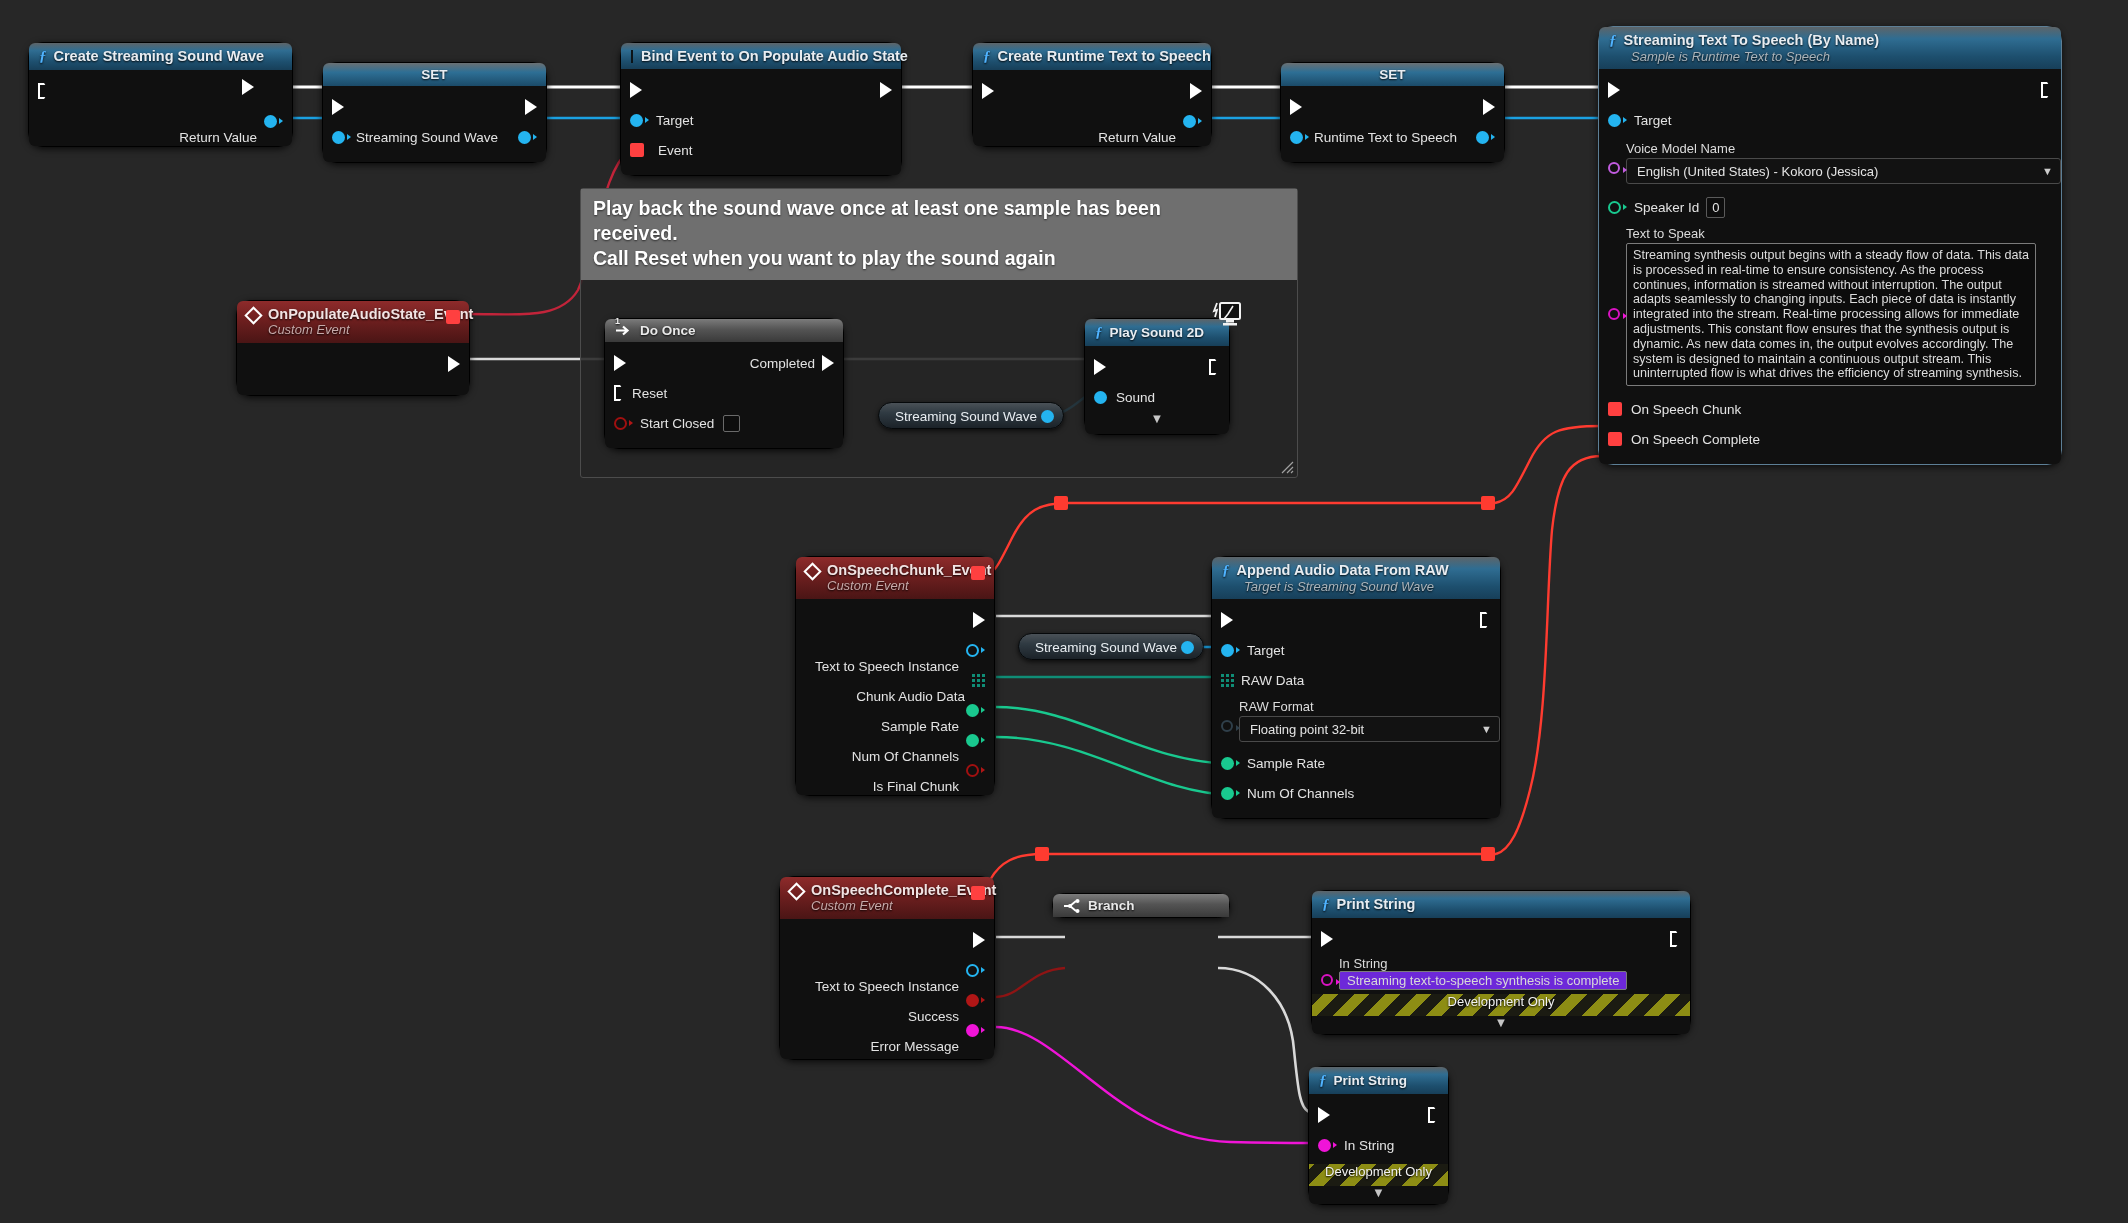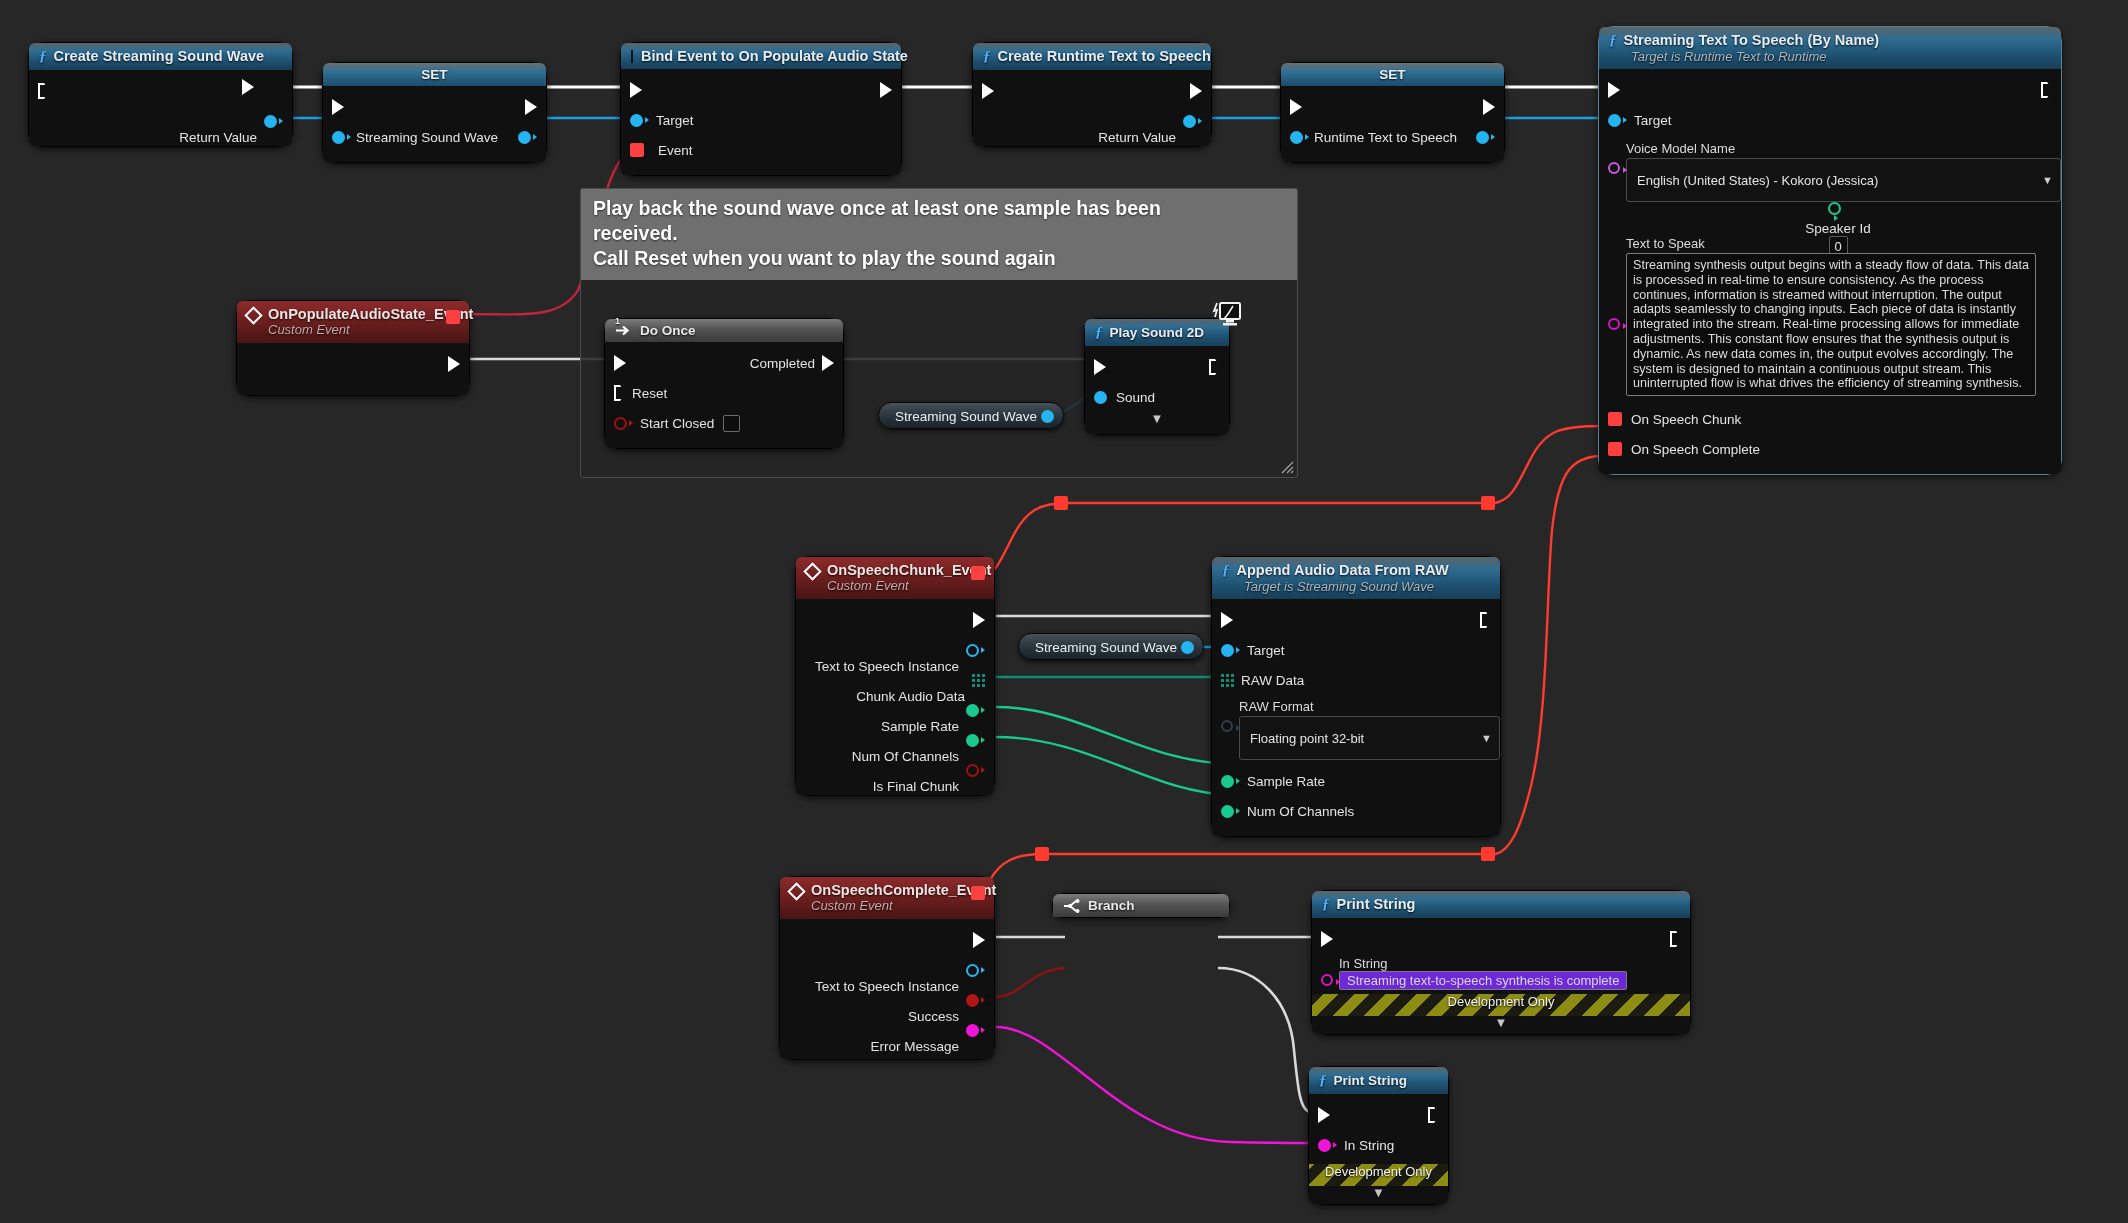--- a/index.html
+++ b/index.html
@@ -117,21 +117,21 @@
   .pin.array {
     width:13px; height:13px; background:transparent; border-radius:0;
     display:grid; grid-template-columns:repeat(3,3px); grid-template-rows:repeat(3,3px);
     gap:2px;
   }
   .pin.array i { background:#0f8d76; display:block; }
 
   
   .field-lbl { font-size:13px; color:#dcdcdc; padding-left:27px; }
   .combo {
-    margin:2px 0 0 27px; height:44px; min-width:232px;
+    margin:2px 0 0 27px; height:26px; min-width:232px;
     background:#121212; border:1px solid #4a4a4a; border-radius:3px;
     display:flex; align-items:center; justify-content:space-between;
     padding:0 7px 0 10px; font-size:13px; color:#e4e4e4;
   }
   .chev { font-size:11px; color:#cdcdcd; margin-left:10px; }
   .numbox {
     display:inline-block; min-width:19px; height:21px; line-height:19px; text-align:center;
     background:#0d0d0d; border:1px solid #5a5a5a; border-radius:2px;
     font-size:13px; color:#e4e4e4; margin-left:7px; padding:0 4px;
   }
@@ -354,21 +354,21 @@
         </span>
       </div>
     </div>
   </div>
 
   <div class="node" style="left:1598px; top:26px; width:464px; border:1px solid #5d7f96;">
     <div class="hdr">
       <div class="title">
         <span class="fx">ƒ</span><span>Streaming Text To Speech (By Name)</span>
       </div>
-      <div class="sub" style="padding-left:22px;">Target is Runtime Text to Runtime</div>
+      <div class="sub" style="padding-left:22px;">Sample is Runtime Text to Speech</div>
     </div>
     <div class="body">
       <div class="row" style="justify-content:space-between;padding:0 9px;">
         <span class="exec"></span>
         <span class="exec hollow"></span>
       </div>
       <div class="row in">
         <span class="pin blue"></span>
         <span class="arrowtip blue"></span>
         <span class="plabel">Target</span>
@@ -377,21 +377,21 @@
       <div style="position:relative;padding-top:6px;">
         <div class="field-lbl">Voice Model Name</div>
         <span class="pin obj-purple" style="position:absolute;left:9px;top:27px;width:12px;height:12px;"></span>
         <span class="arrowtip purple" style="position:absolute;left:22px;top:32px;"></span>
         <div class="combo">
           <span>English (United States) - Kokoro (Jessica)</span>
           <span class="chev">▼</span>
         </div>
       </div>
 
-      <div class="row in" style="margin-top:0;flex-direction:column;">
+      <div class="row in" style="margin-top:8px;">
         <span class="pin obj-green"></span>
         <span class="arrowtip green"></span>
         <span class="plabel">Speaker Id</span>
         <span class="numbox">0</span>
       </div>
 
       <div style="position:relative;padding-top:4px;">
         <div class="field-lbl">Text to Speak</div>
         <span class="pin obj-magenta" style="position:absolute;left:9px;top:86px;width:12px;height:12px;"></span>
         <span class="arrowtip magenta" style="position:absolute;left:22px;top:91px;"></span>

